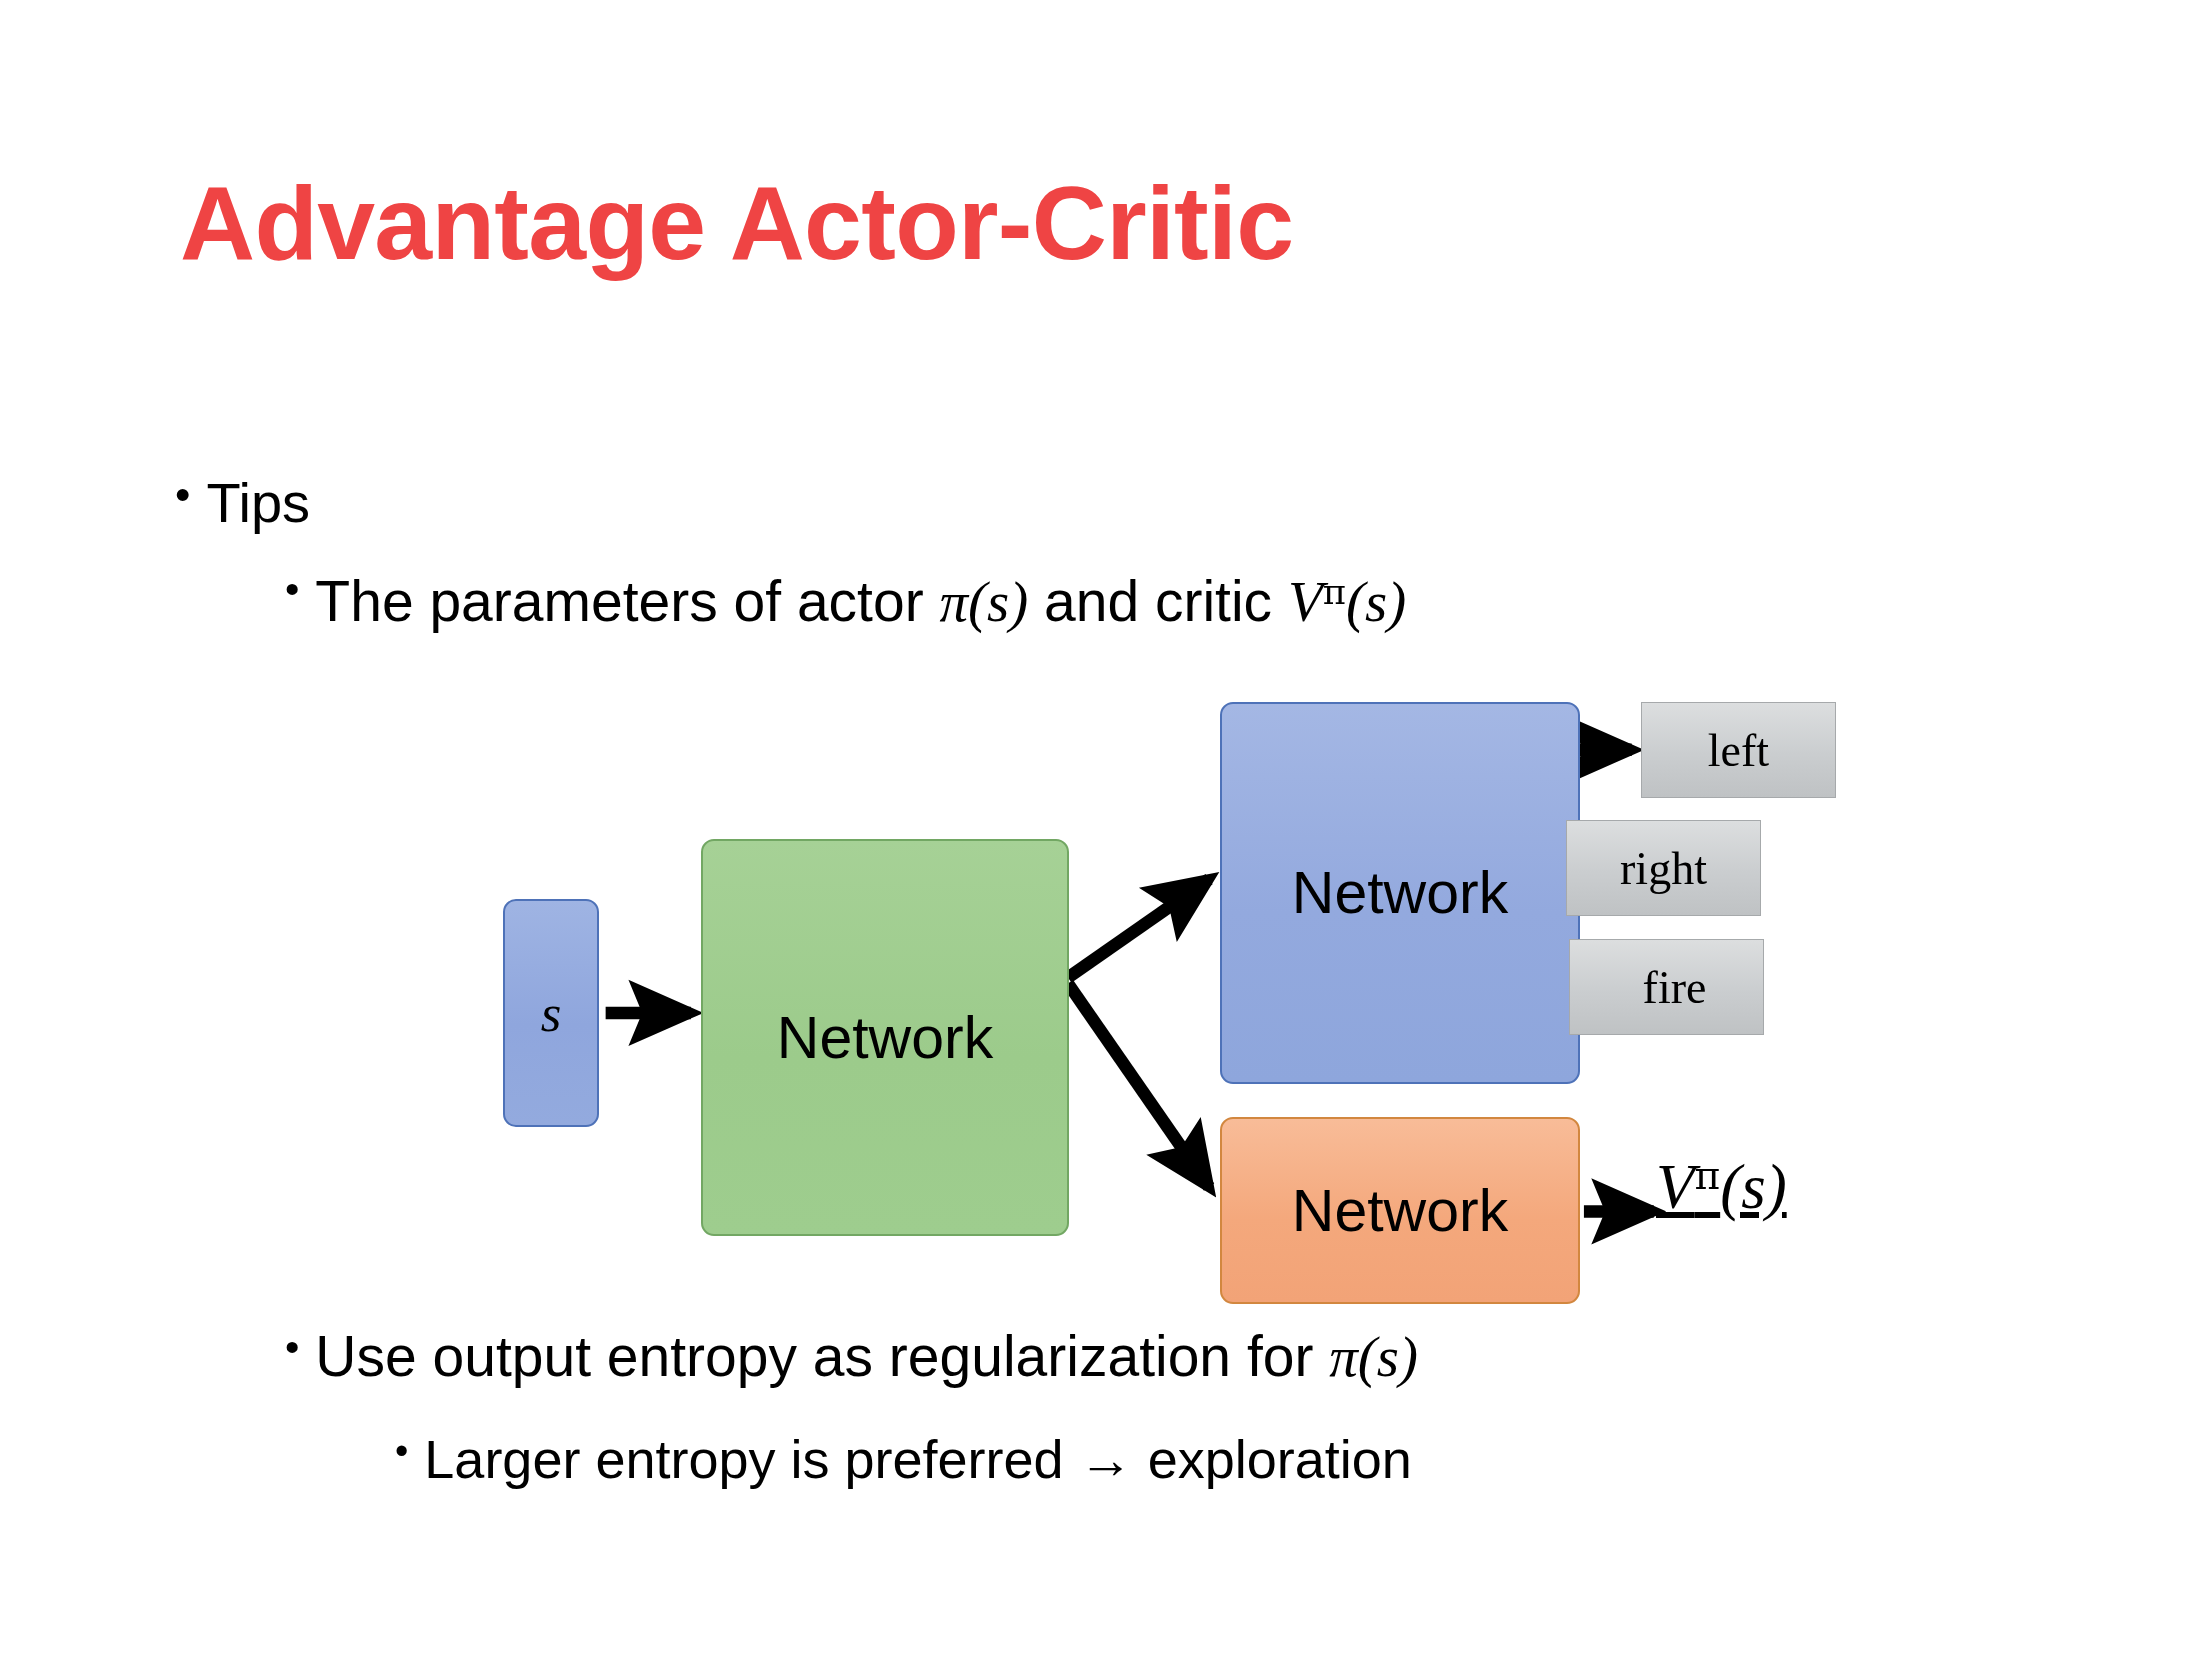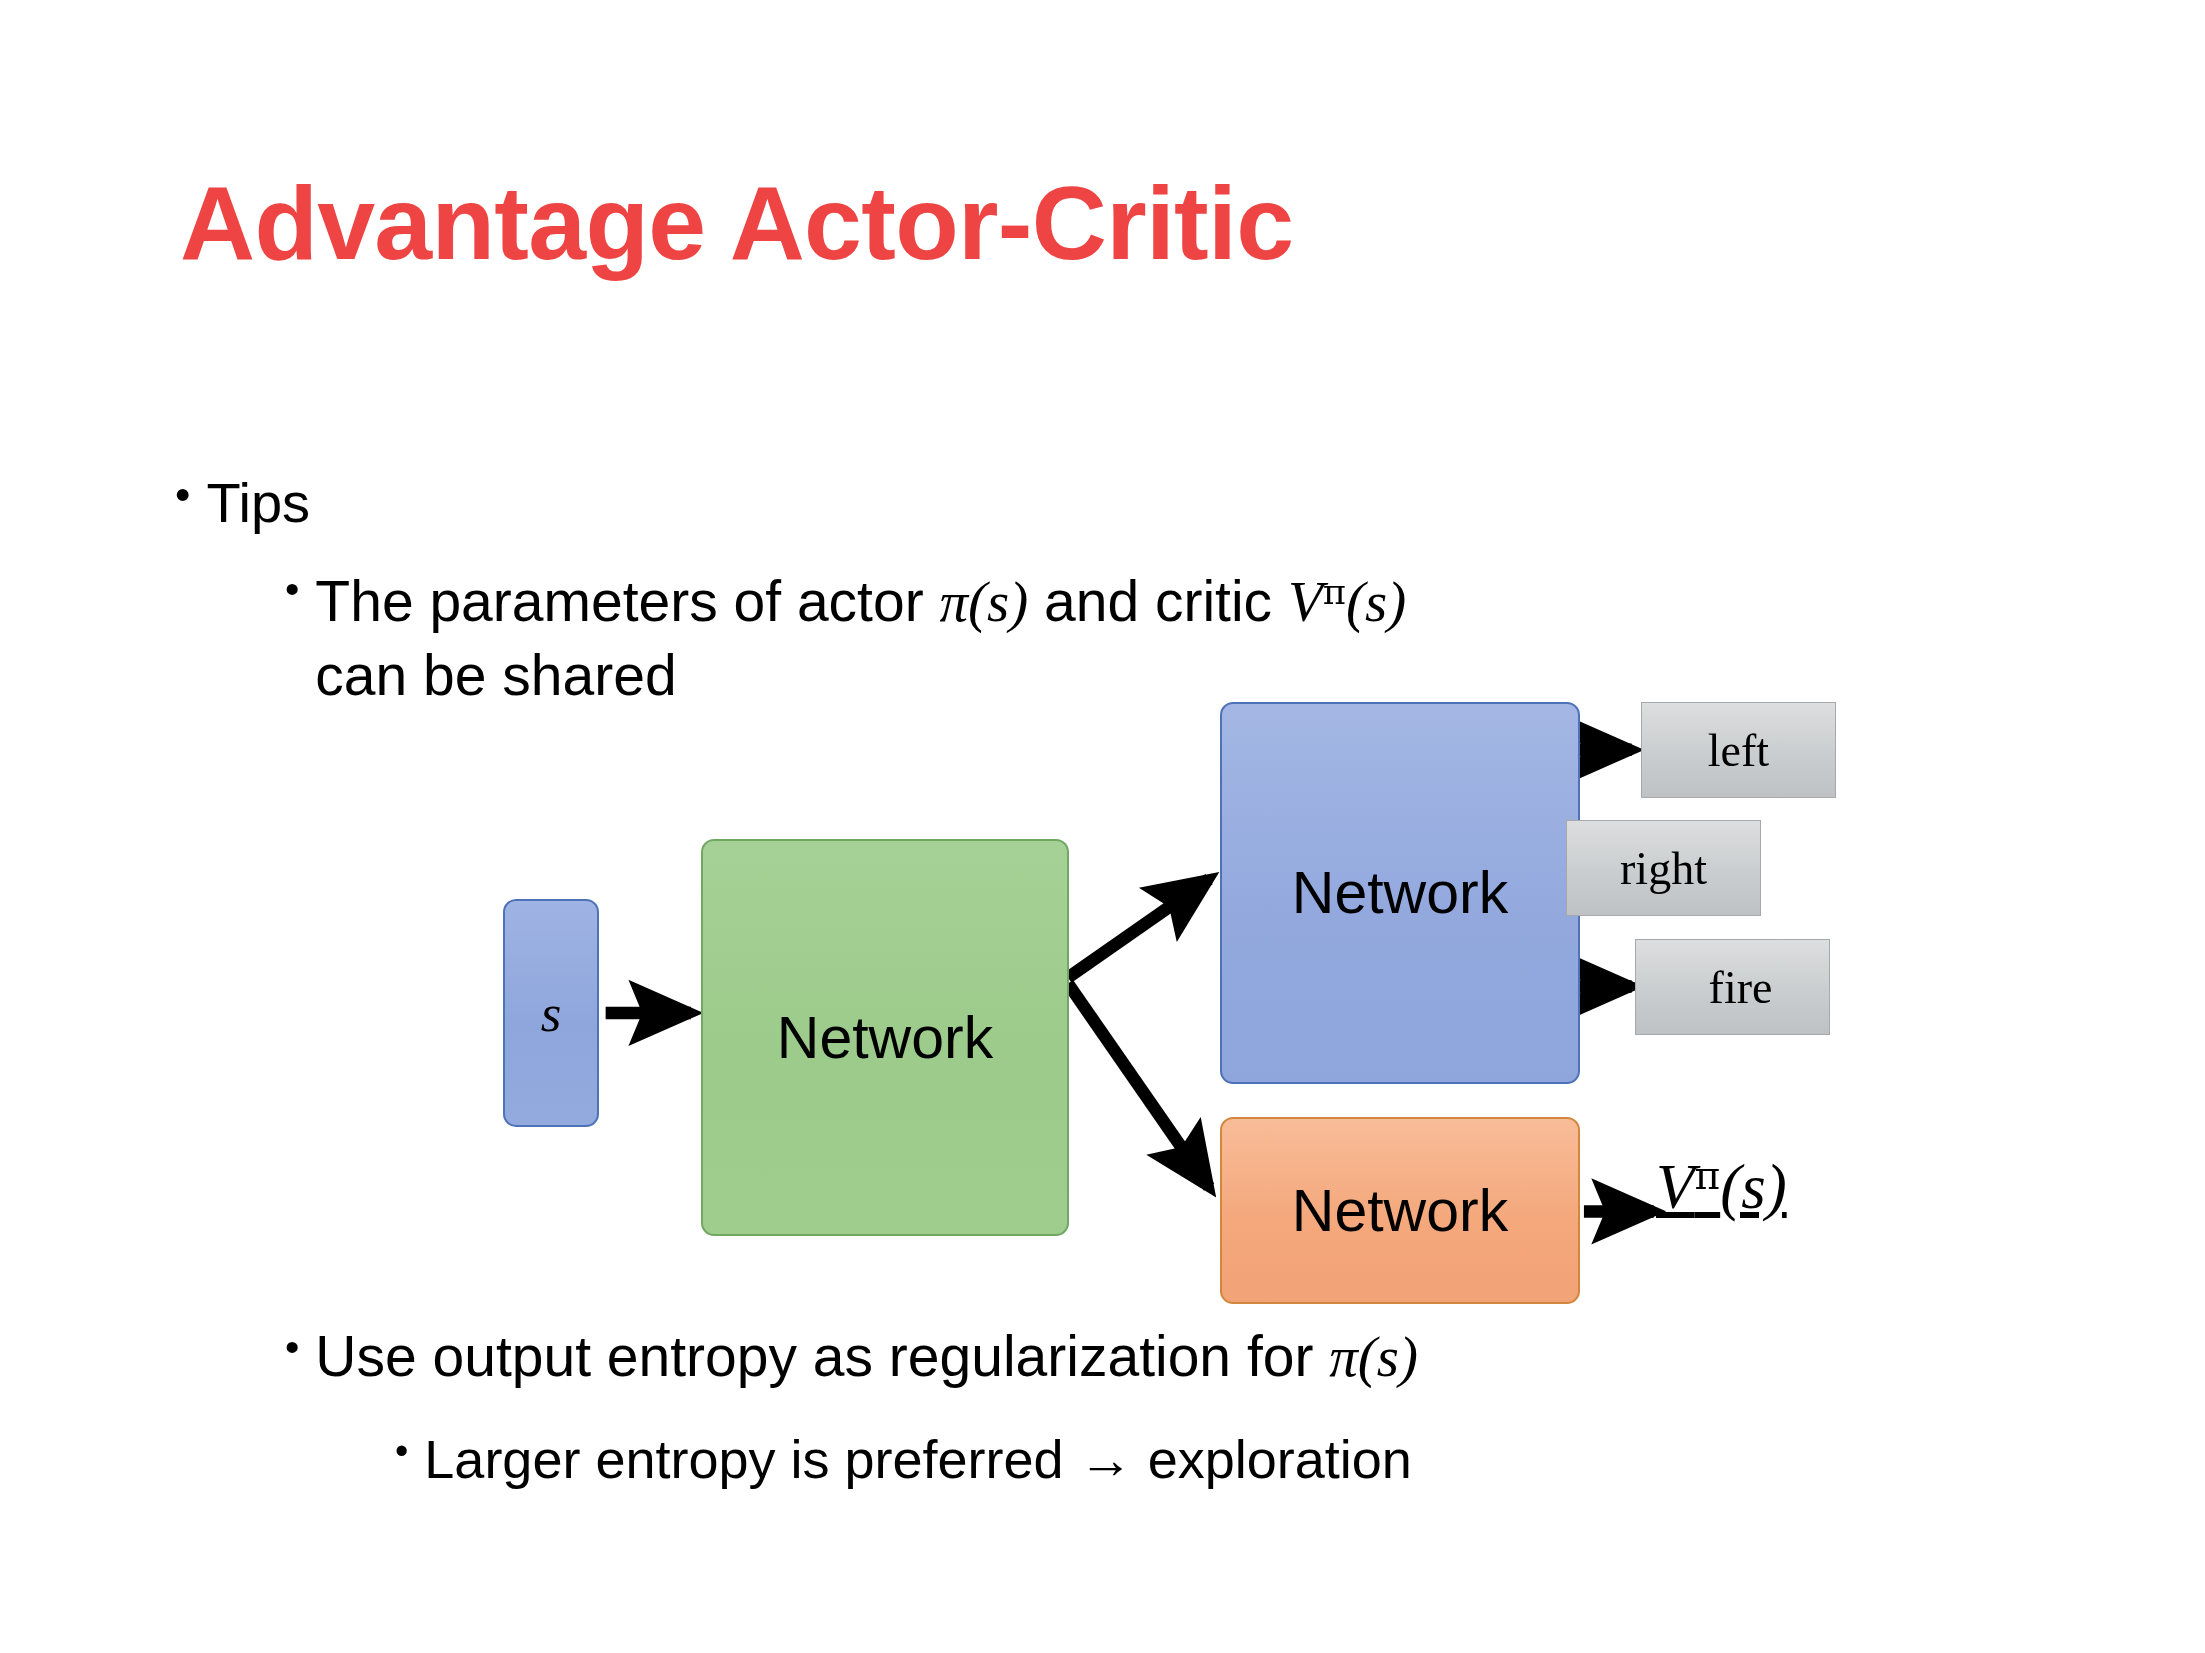--- a/index.html
+++ b/index.html
@@ -162,21 +162,21 @@
     width: 195px;
     height: 96px;
     background: linear-gradient(180deg, #DCDEDF 0%, #CACDCF 55%, #BFC2C4 100%);
     border: 1.5px solid #A6A9AB;
     font-family: "Liberation Serif", "DejaVu Serif", serif;
     font-size: 46px;
     color: #000000;
   }
   #action-left  { left: 1641px; top: 702px; }
   #action-right { left: 1566px; top: 820px; }
-  #action-fire  { left: 1635px; top: 939px; padding-left: 16px; }
+  #action-fire  { left: 1569px; top: 939px; padding-left: 16px; }
 
   #critic-output {
     position: absolute;
     left: 1656px;
     top: 1151px;
     font-size: 63px;
     white-space: nowrap;
     text-decoration: underline;
   }
 </style>
@@ -185,21 +185,21 @@
 
 <div id="slide-title">Advantage Actor-Critic</div>
 
 <div class="bullet-row" id="bullet-tips">
   <span class="bullet-dot">•</span>
   <span class="bullet-text">Tips</span>
 </div>
 
 <div class="bullet-row" id="bullet-params">
   <span class="bullet-dot">•</span>
-  <span class="bullet-text"><span>The parameters of actor </span><span class="math">π(s)</span><span>  and critic </span><span class="math"><span>V</span><sup>π</sup><span>(s)</span></span><br><span>can be shared</span></span>
+  <span class="bullet-text"><span>The parameters of actor </span><span class="math">π(s)</span><span>  and critic </span><span class="math"><span>V</span><sup>π</sup><span>(s)</span></span><br></span>
 </div>
 
 <svg id="diagram" viewBox="0 0 3000 2250" xmlns="http://www.w3.org/2000/svg">
   <defs>
     <marker id="arrowhead" markerWidth="6" markerHeight="6" refX="5.0" refY="3" orient="auto" markerUnits="strokeWidth">
       <path d="M0,0.35 L6,3 L0,5.65 L1.1,3 Z" fill="#000000"></path>
     </marker>
   </defs>
 
   <line x1="824" y1="1378" x2="940" y2="1378" stroke="#000000" stroke-width="17" marker-end="url(#arrowhead)"></line>

